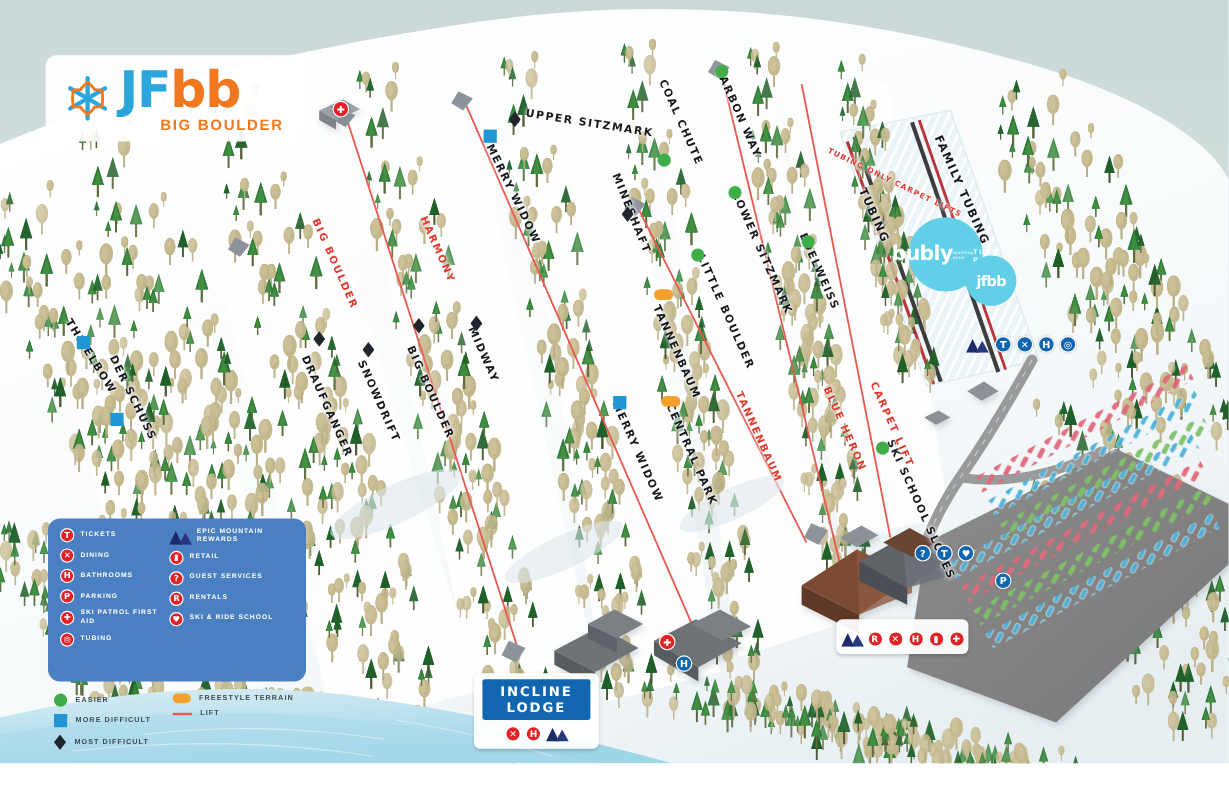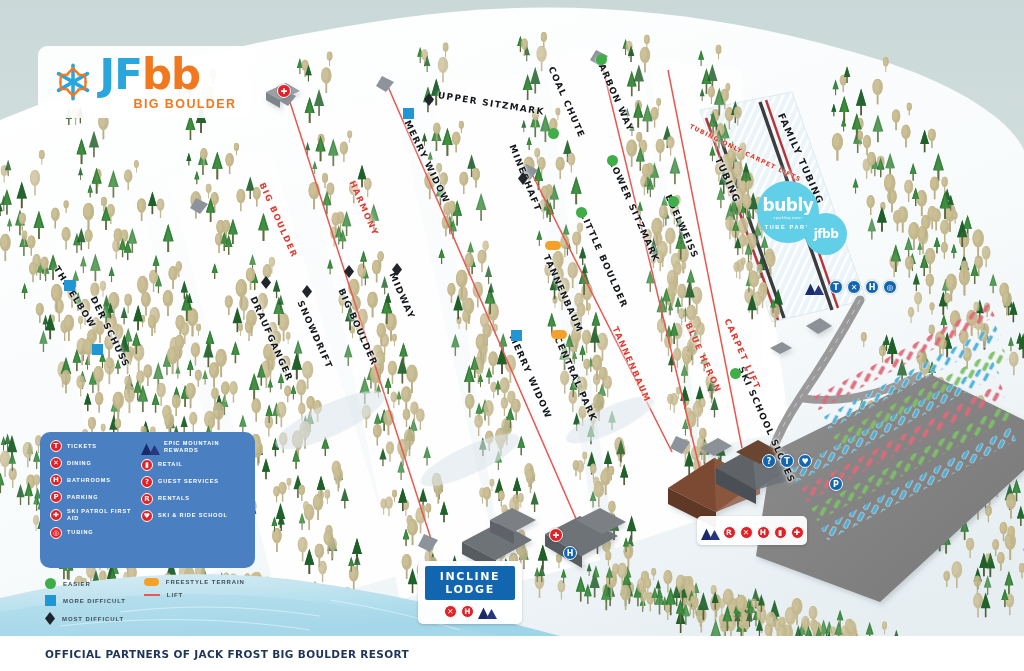--- a/index.html
+++ b/index.html
@@ -112,21 +112,21 @@
   .lodge-name {
     background: #1266b0; color: #fff;
     font-size: 11px; font-weight: bold; letter-spacing: 1.6px;
     padding: 4px 9px; border-radius: 2px; text-align: center;
     font-family: "DejaVu Sans", sans-serif;
   }
   .lodge-icons { display:flex; gap: 4px; justify-content:center; margin-top: 5px; }
   .lodge-icons .icon-circle { width: 13px; height: 13px; font-size: 7.5px;
       background: #e32227; border-color:#fff; }
   #main-lodge { left: 697px; top: 516px; width: 110px; }
-  #incline-lodge { left: 418px; top: 561px; width: 104px; }
+  #incline-lodge { left: 395px; top: 561px; width: 104px; }
 
   
   .map-icon-group { position: absolute; display:flex; gap: 4px; align-items:center; z-index: 38; }
   .map-icon {
     width: 14px; height: 14px; border-radius: 50%;
     background: #1266b0; border: 1.6px solid #ffffff;
     display:flex; align-items:center; justify-content:center;
     color:#fff; font-size: 8px; font-weight:bold;
     font-family: "DejaVu Sans", sans-serif;
     box-shadow: 0 0 2px rgba(0,0,0,0.25);
@@ -157,21 +157,21 @@
   .marker.blue  { width: 11px; height: 11px; background: #2196d4; }
   .marker.black { width: 10px; height: 13px; background: #20262b;
                   clip-path: polygon(50% 0, 100% 50%, 50% 100%, 0 50%); }
   .marker.orange{ width: 16px; height: 9px; border-radius: 5px; background: #f4a12b; }
 
   
   #bubly {
     position: absolute; left: 757px; top: 181px;
     width: 62px; height: 62px; border-radius: 50%;
     background: #62cfe8; z-index: 36;
-    display:flex; flex-direction:column; align-items:center; justify-content:center;
+    display:flex; flex-direction:row; align-items:center; justify-content:center;
     color:#fff;
   }
   #bubly .b-main { font-size: 17px; font-weight: bold; letter-spacing: -0.5px;
       font-family: "DejaVu Sans", sans-serif; }
   #bubly .b-sparkle { font-size: 3.4px; letter-spacing: 0.4px; margin-top:1px; opacity:.95; }
   #bubly .b-tube { font-size: 5.6px; letter-spacing: 1.6px; margin-top: 4px; font-weight: bold; }
   #bubly-jfbb {
     position: absolute; left: 805px; top: 213px;
     width: 42px; height: 42px; border-radius: 50%;
     background: #62cfe8; z-index: 37;
@@ -2464,17 +2464,13 @@
         </div>
         <div class="map-icon-group" style="left: 563px; top: 546px;">
           <span class="map-icon">H</span>
         </div>
         <div class="map-icon-group" style="left: 277px; top: 84px;">
           <span class="map-icon red">✚</span>
         </div>
       </div>
   </div>
 
-  <div id="footer">
-
-    <div id="footer-text">OFFICIAL PARTNERS OF JACK FROST BIG BOULDER RESORT</div>
-  </div>
 </div>
 
 </body></html>

